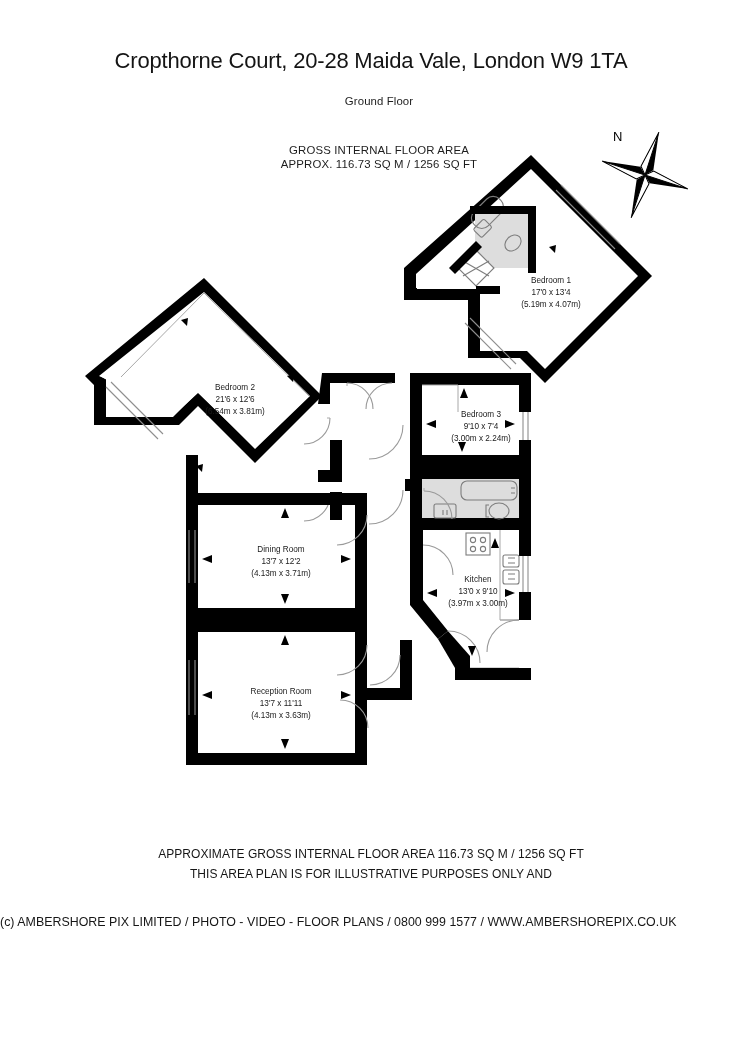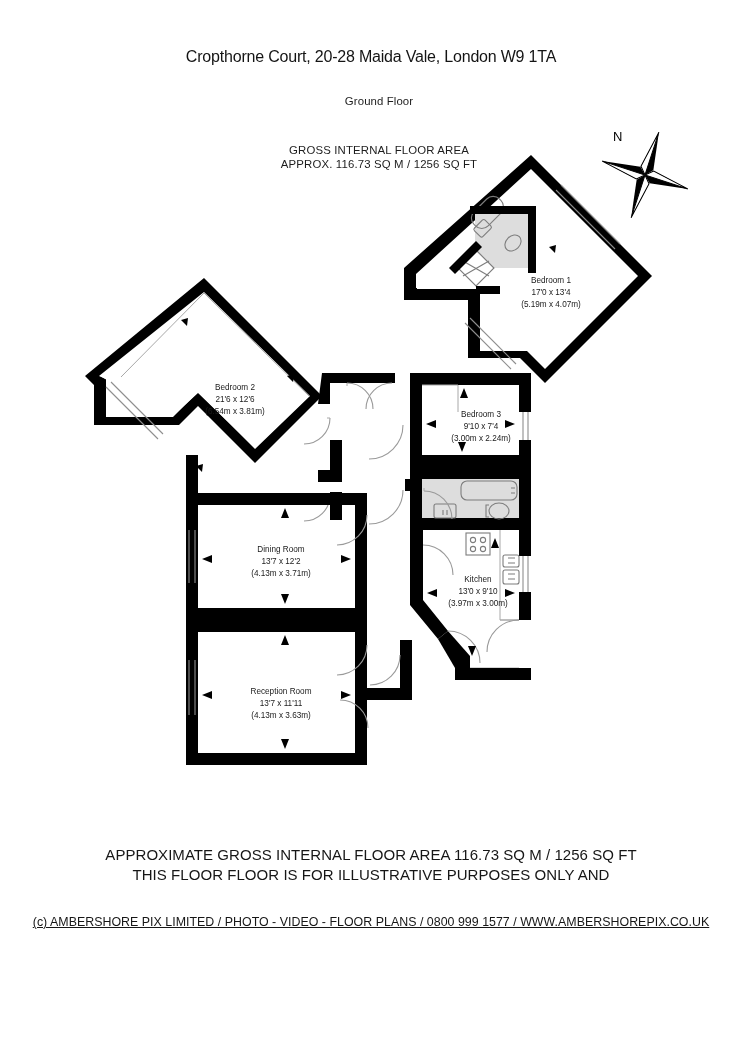--- a/index.html
+++ b/index.html
@@ -9,52 +9,50 @@
     color:#1a1a1a;
     -webkit-font-smoothing:antialiased;
     overflow:hidden;
     position:relative;
   }
   .page{width:742px;height:1050px;position:relative;}
 
   .title{
     position:absolute;left:0;top:48px;width:742px;
     text-align:center;
-    font-size:16px;
+    font-size:22px;
     font-weight:400;
     letter-spacing:-0.2px;
     color:#141414;
   }
 
   .subhead{
     position:absolute;left:8px;top:94px;width:742px;
     text-align:center;
     line-height:14.6px;
   }
   .subhead .l1{font-size:11.4px;letter-spacing:0.1px;color:#1d1d1d;}
   .subhead .l2{font-size:11.4px;letter-spacing:0.15px;color:#1d1d1d;margin-top:34px;}
   .subhead .l3{font-size:11.4px;letter-spacing:0.15px;color:#1d1d1d;}
 
   .plan{position:absolute;left:0;top:0;width:742px;height:1050px;}
 
   .disclaimer{
     position:absolute;left:0;top:845px;width:742px;
     text-align:center;
-    font-size:15px;
+    font-size:12px;
     line-height:19.5px;
     letter-spacing:0.05px;
     color:#161616;
   }
   .copyright{
     position:absolute;left:0;top:915px;width:742px;
-    text-align:center;
     font-size:12.4px;
     letter-spacing:0.02px;
     color:#161616;
-    text-decoration:underline;
   }
 
   
   .rmname{font-family:"Liberation Sans","DejaVu Sans",sans-serif;font-size:8.2px;fill:#1a1a1a;text-anchor:middle;}
   .rmdim{font-family:"Liberation Sans","DejaVu Sans",sans-serif;font-size:8.2px;fill:#1a1a1a;text-anchor:middle;}
   .compassN{font-family:"Liberation Sans","DejaVu Sans",sans-serif;font-size:13px;fill:#000;font-weight:400;}
 
   .wall{fill:#000;}
   .thin{fill:none;stroke:#8e8e8e;stroke-width:1.1;}
   .thin2{fill:none;stroke:#a8a8a8;stroke-width:1;}
@@ -361,18 +359,18 @@
     <g>
       <path class="wall" d="M 186,455 L 198,455 L 198,505 L 186,505 Z"></path>
       <path class="wall" d="M 186,493 L 240,493 L 240,505 L 186,505 Z"></path>
       <path class="wall" d="M 255,449 L 322,449 L 322,461 L 255,461 Z" opacity="0"></path>
     </g>
 
   </svg>
 
   <div class="disclaimer">
     <div>APPROXIMATE GROSS INTERNAL FLOOR AREA 116.73 SQ M / 1256 SQ FT</div>
-    <div>THIS FLOOR FLOOR IS FOR ILLUSTRATIVE PURPOSES ONLY AND</div>
+    <div>THIS AREA PLAN IS FOR ILLUSTRATIVE PURPOSES ONLY AND</div>
   </div>
 
   <div class="copyright">(c) AMBERSHORE PIX LIMITED / PHOTO - VIDEO - FLOOR PLANS / 0800 999 1577 / WWW.AMBERSHOREPIX.CO.UK</div>
 
 </div>
 
 </body></html>

